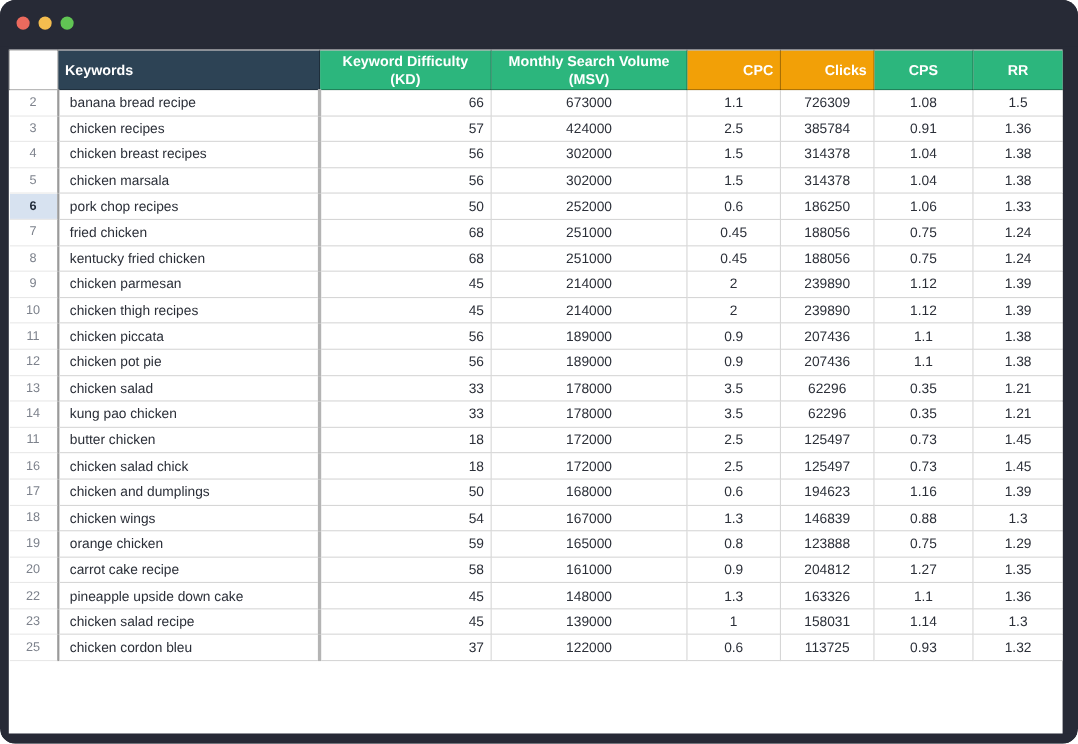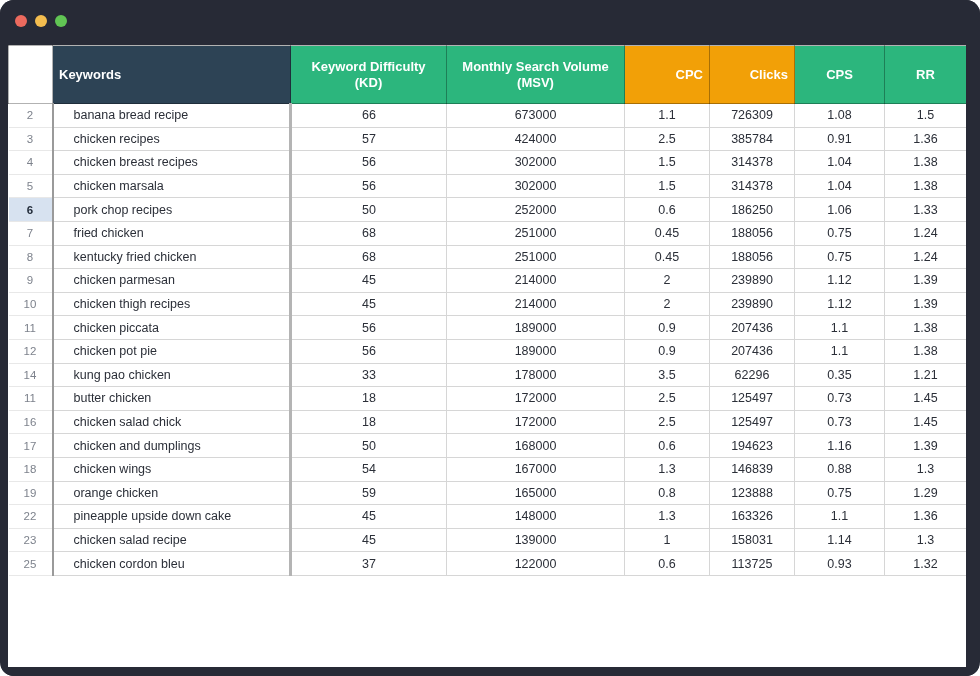--- a/index.html
+++ b/index.html
@@ -60,21 +60,21 @@
   col.c-num    { width: 44px;  }
   col.c-kw     { width: 238px; }
   col.c-kd     { width: 156px; }
   col.c-msv    { width: 178px; }
   col.c-cpc    { width: 85px;  }
   col.c-clicks { width: 85px;  }
   col.c-cps    { width: 90px;  }
   col.c-rr     { width: 82px;  }
 
   
-  tr.hdr { height: 58px; }
+  tr.hdr { height: 36px; }
   tr.hdr th {
     font-size: 13px;
     font-weight: bold;
     color: #ffffff;
     line-height: 1.18;
     padding: 0 6px;
     border: 1px solid rgba(0,0,0,0.30);
     vertical-align: middle;
   }
   th.h-num {
@@ -111,26 +111,26 @@
     border-left: none;
     border-color: #e8e8e8;
   }
   td.num.sel {
     background: #d7e2f0;
     color: #1f2937;
     font-weight: bold;
   }
   td.kw {
     text-align: left;
-    padding-left: 20px;
+    padding-left: 10px;
     color: #2b2f38;
     border-left: 2px solid #9a9a9a;
   }
   td.val { text-align: center; color: #2b2f38; }
-  td.kd  { border-left: 3px solid #b4b4b4; }
+  td.kd  { border-left: 3px solid #b4b4b4; text-align: right; }
 
   
   #bottom-mask {
     position: absolute;
     left: 0; bottom: 0;
     width: 980px; height: 9px;
     background: #272a36;
   }
 </style>
 </head>
@@ -279,20 +279,30 @@
             <td class="num">12</td>
             <td class="kw">chicken pot pie</td>
             <td class="val kd">56</td>
             <td class="val">189000</td>
             <td class="val">0.9</td>
             <td class="val">207436</td>
             <td class="val">1.1</td>
             <td class="val">1.38</td>
           </tr>
           <tr>
+            <td class="num">13</td>
+            <td class="kw">chicken salad</td>
+            <td class="val kd">33</td>
+            <td class="val">178000</td>
+            <td class="val">3.5</td>
+            <td class="val">62296</td>
+            <td class="val">0.35</td>
+            <td class="val">1.21</td>
+          </tr>
+          <tr>
             <td class="num">14</td>
             <td class="kw">kung pao chicken</td>
             <td class="val kd">33</td>
             <td class="val">178000</td>
             <td class="val">3.5</td>
             <td class="val">62296</td>
             <td class="val">0.35</td>
             <td class="val">1.21</td>
           </tr>
           <tr>
@@ -339,20 +349,30 @@
             <td class="num">19</td>
             <td class="kw">orange chicken</td>
             <td class="val kd">59</td>
             <td class="val">165000</td>
             <td class="val">0.8</td>
             <td class="val">123888</td>
             <td class="val">0.75</td>
             <td class="val">1.29</td>
           </tr>
           <tr>
+            <td class="num">20</td>
+            <td class="kw">carrot cake recipe</td>
+            <td class="val kd">58</td>
+            <td class="val">161000</td>
+            <td class="val">0.9</td>
+            <td class="val">204812</td>
+            <td class="val">1.27</td>
+            <td class="val">1.35</td>
+          </tr>
+          <tr>
             <td class="num">22</td>
             <td class="kw">pineapple upside down cake</td>
             <td class="val kd">45</td>
             <td class="val">148000</td>
             <td class="val">1.3</td>
             <td class="val">163326</td>
             <td class="val">1.1</td>
             <td class="val">1.36</td>
           </tr>
           <tr>

